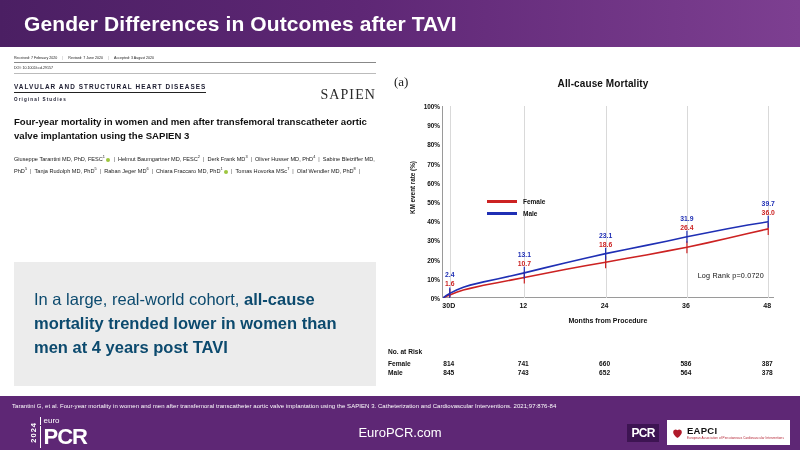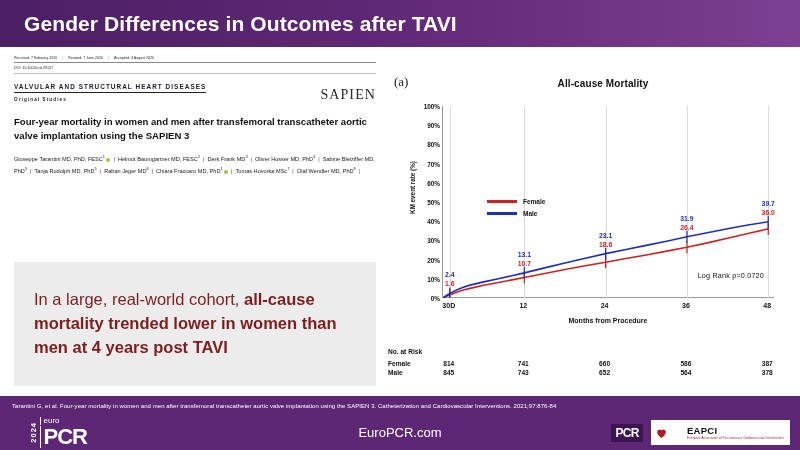--- a/index.html
+++ b/index.html
@@ -66,21 +66,21 @@
     display: inline-block; width: 4px; height: 4px; border-radius: 50%;
     background: #9dc63f; vertical-align: middle; margin-left: 1.5px;
   }
 
   
   .callout {
     position: absolute; left: 14px; top: 262px; width: 362px; height: 124px;
     background: #ececec; display: flex; align-items: center;
   }
   .callout-text {
-    font-size: 16.5px; line-height: 1.45; color: #7f1d1d; padding: 0 20px;
+    font-size: 16.5px; line-height: 1.45; color: #0c4a6e; padding: 0 20px;
   }
   .callout-text b { font-weight: bold; }
 
   
   .chart-panel { position: absolute; left: 384px; top: 56px; width: 404px; height: 332px; }
   .panel-letter {
     position: absolute; left: 10px; top: 18px;
     font-size: 13px; color: #1a1a1a;
     font-family: "Liberation Serif", serif;
   }
@@ -190,21 +190,21 @@
     color: #fff; font-size: 13px;
   }
   .right-logos {
     position: absolute; right: 10px; display: flex; align-items: center; gap: 8px;
   }
   .pcr-box {
     background: #3d1452; color: #fff; font-size: 12px; font-weight: bold;
     letter-spacing: -0.6px; padding: 3px 4px; line-height: 1;
   }
   .eapci-box {
-    background: #fff; display: flex; align-items: center; gap: 19px;
+    background: #fff; display: flex; align-items: center; gap: 3px;
     padding: 3px 6px 3px 4px; height: 25px;
   }
   .eapci-heart { width: 13px; height: 14px; }
   .eapci-txt { display: flex; flex-direction: column; line-height: 1; }
   .eapci-name { color: #111; font-size: 9.5px; font-weight: bold; letter-spacing: 0.3px; }
   .eapci-sub { color: #b01a2a; font-size: 3px; margin-top: 1.5px; letter-spacing: 0.1px; }
 </style>
 </head>
 <body>
 

